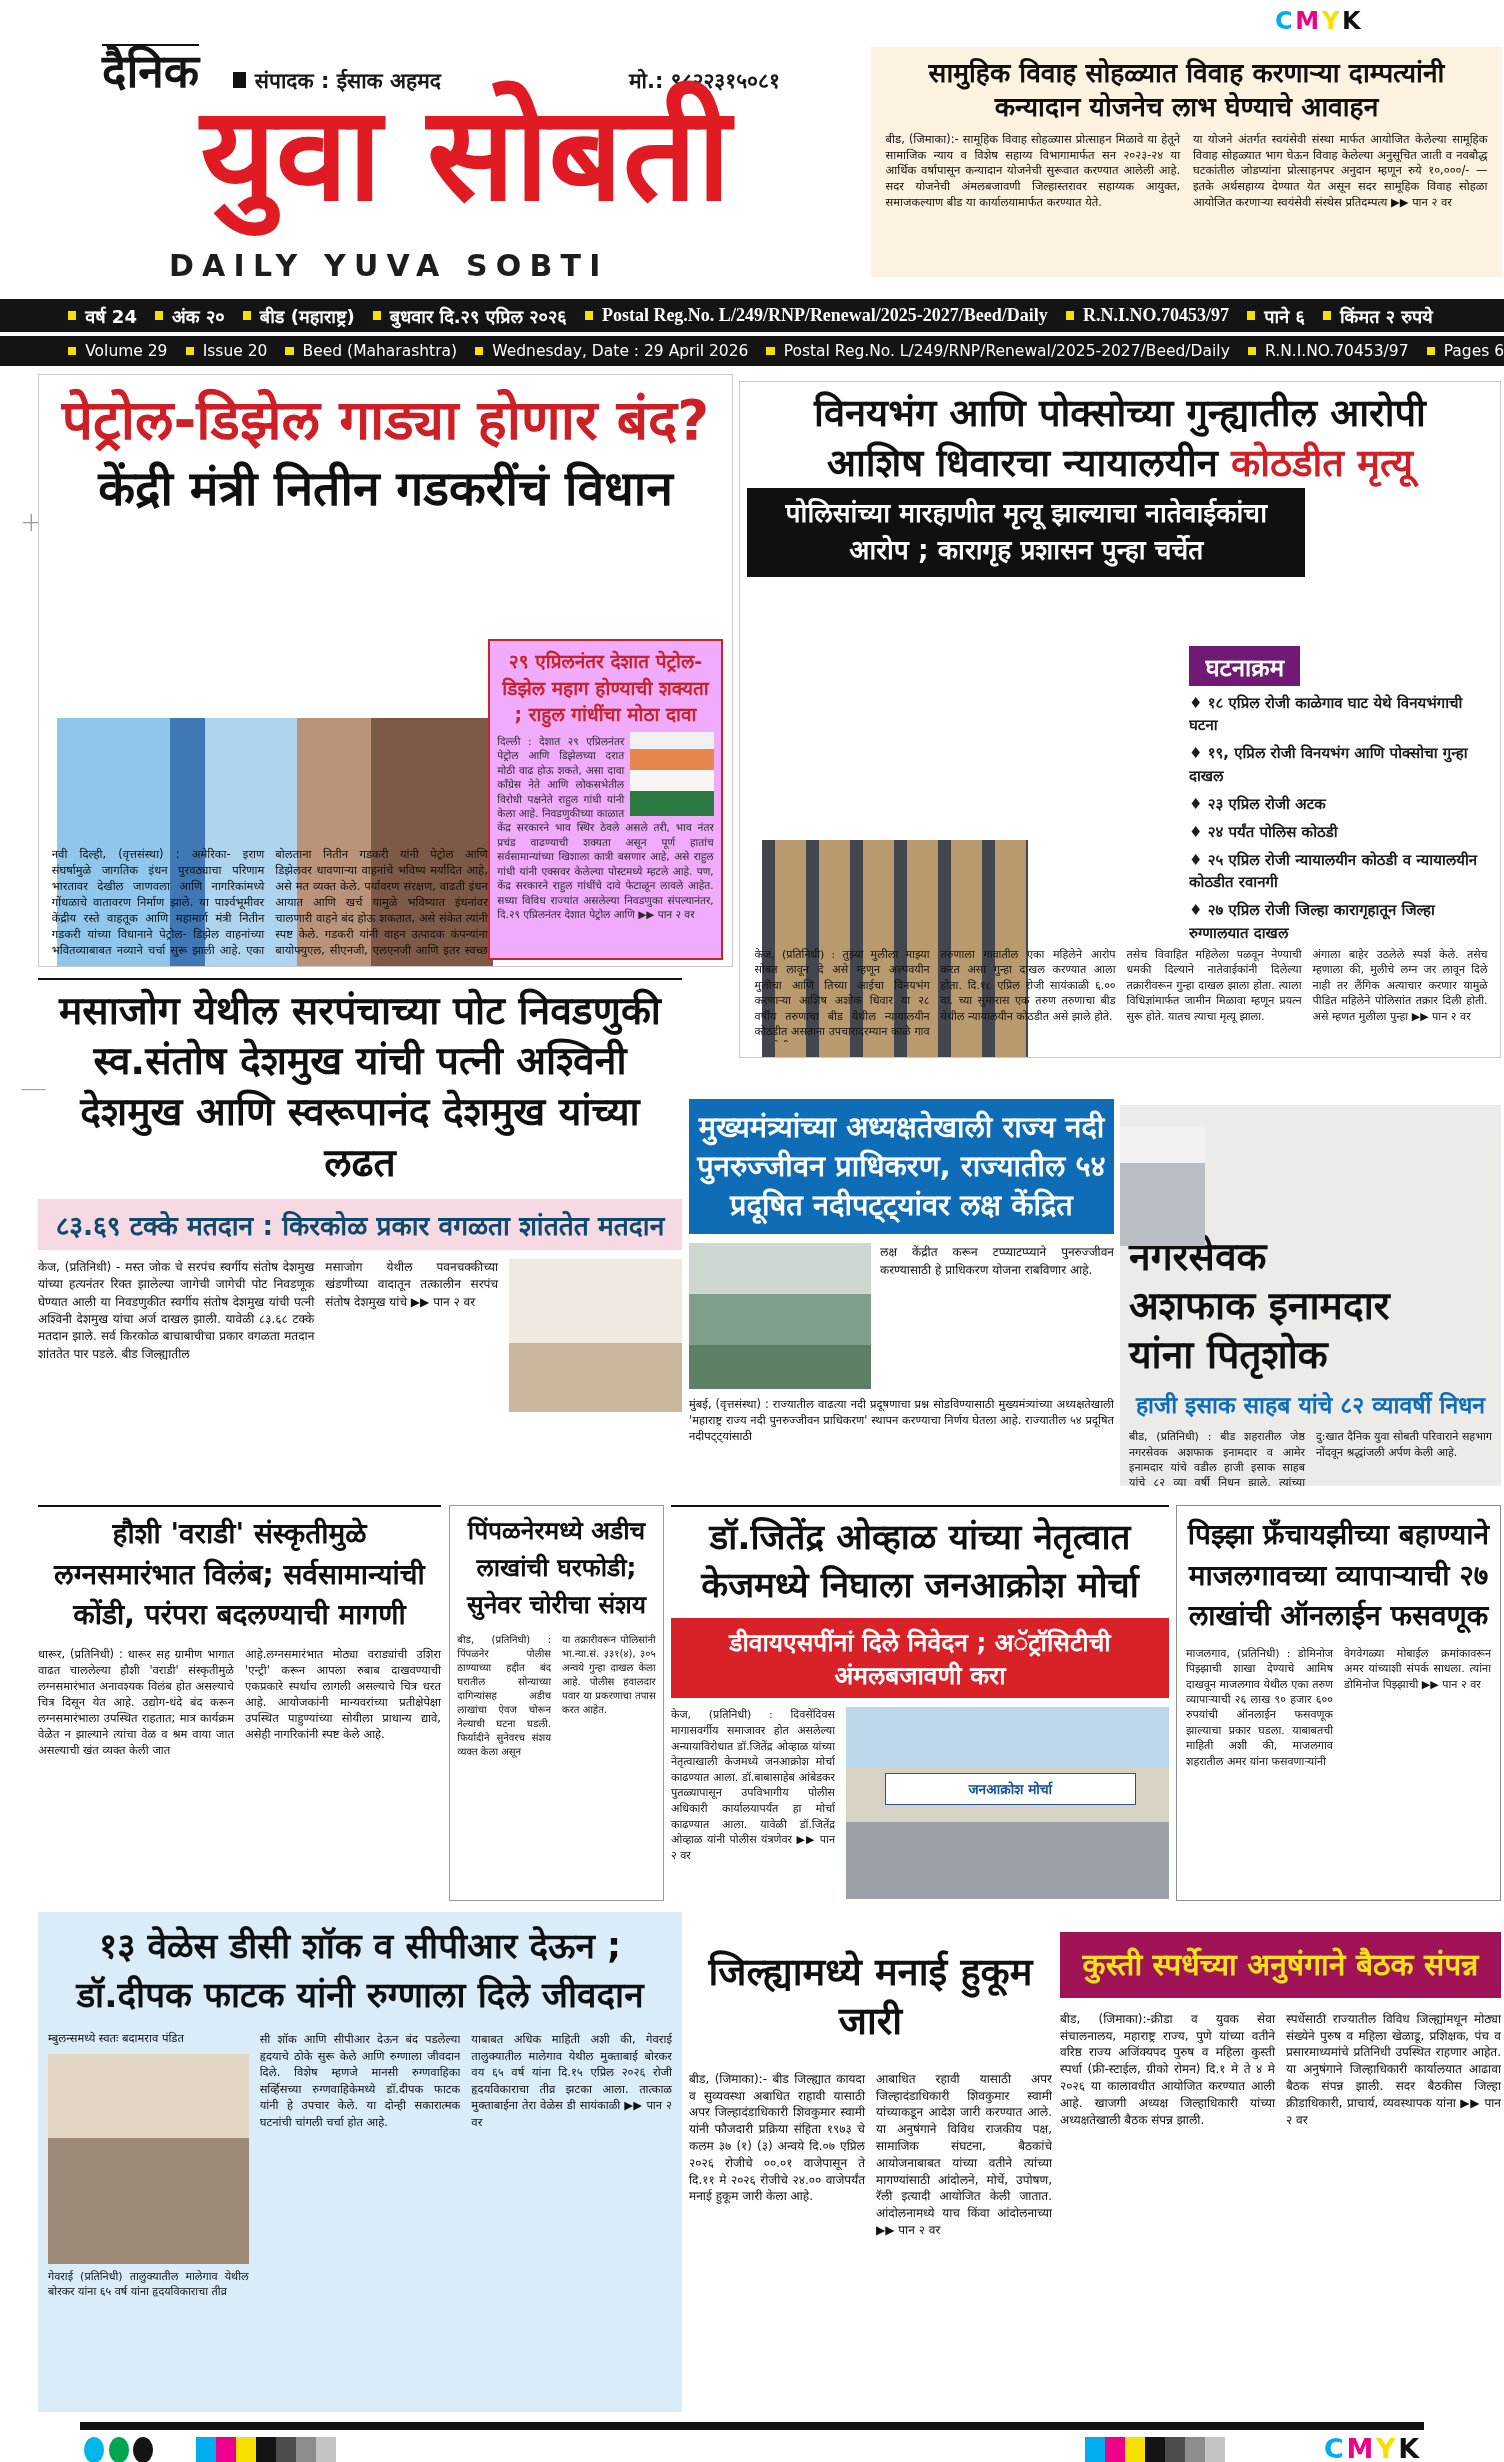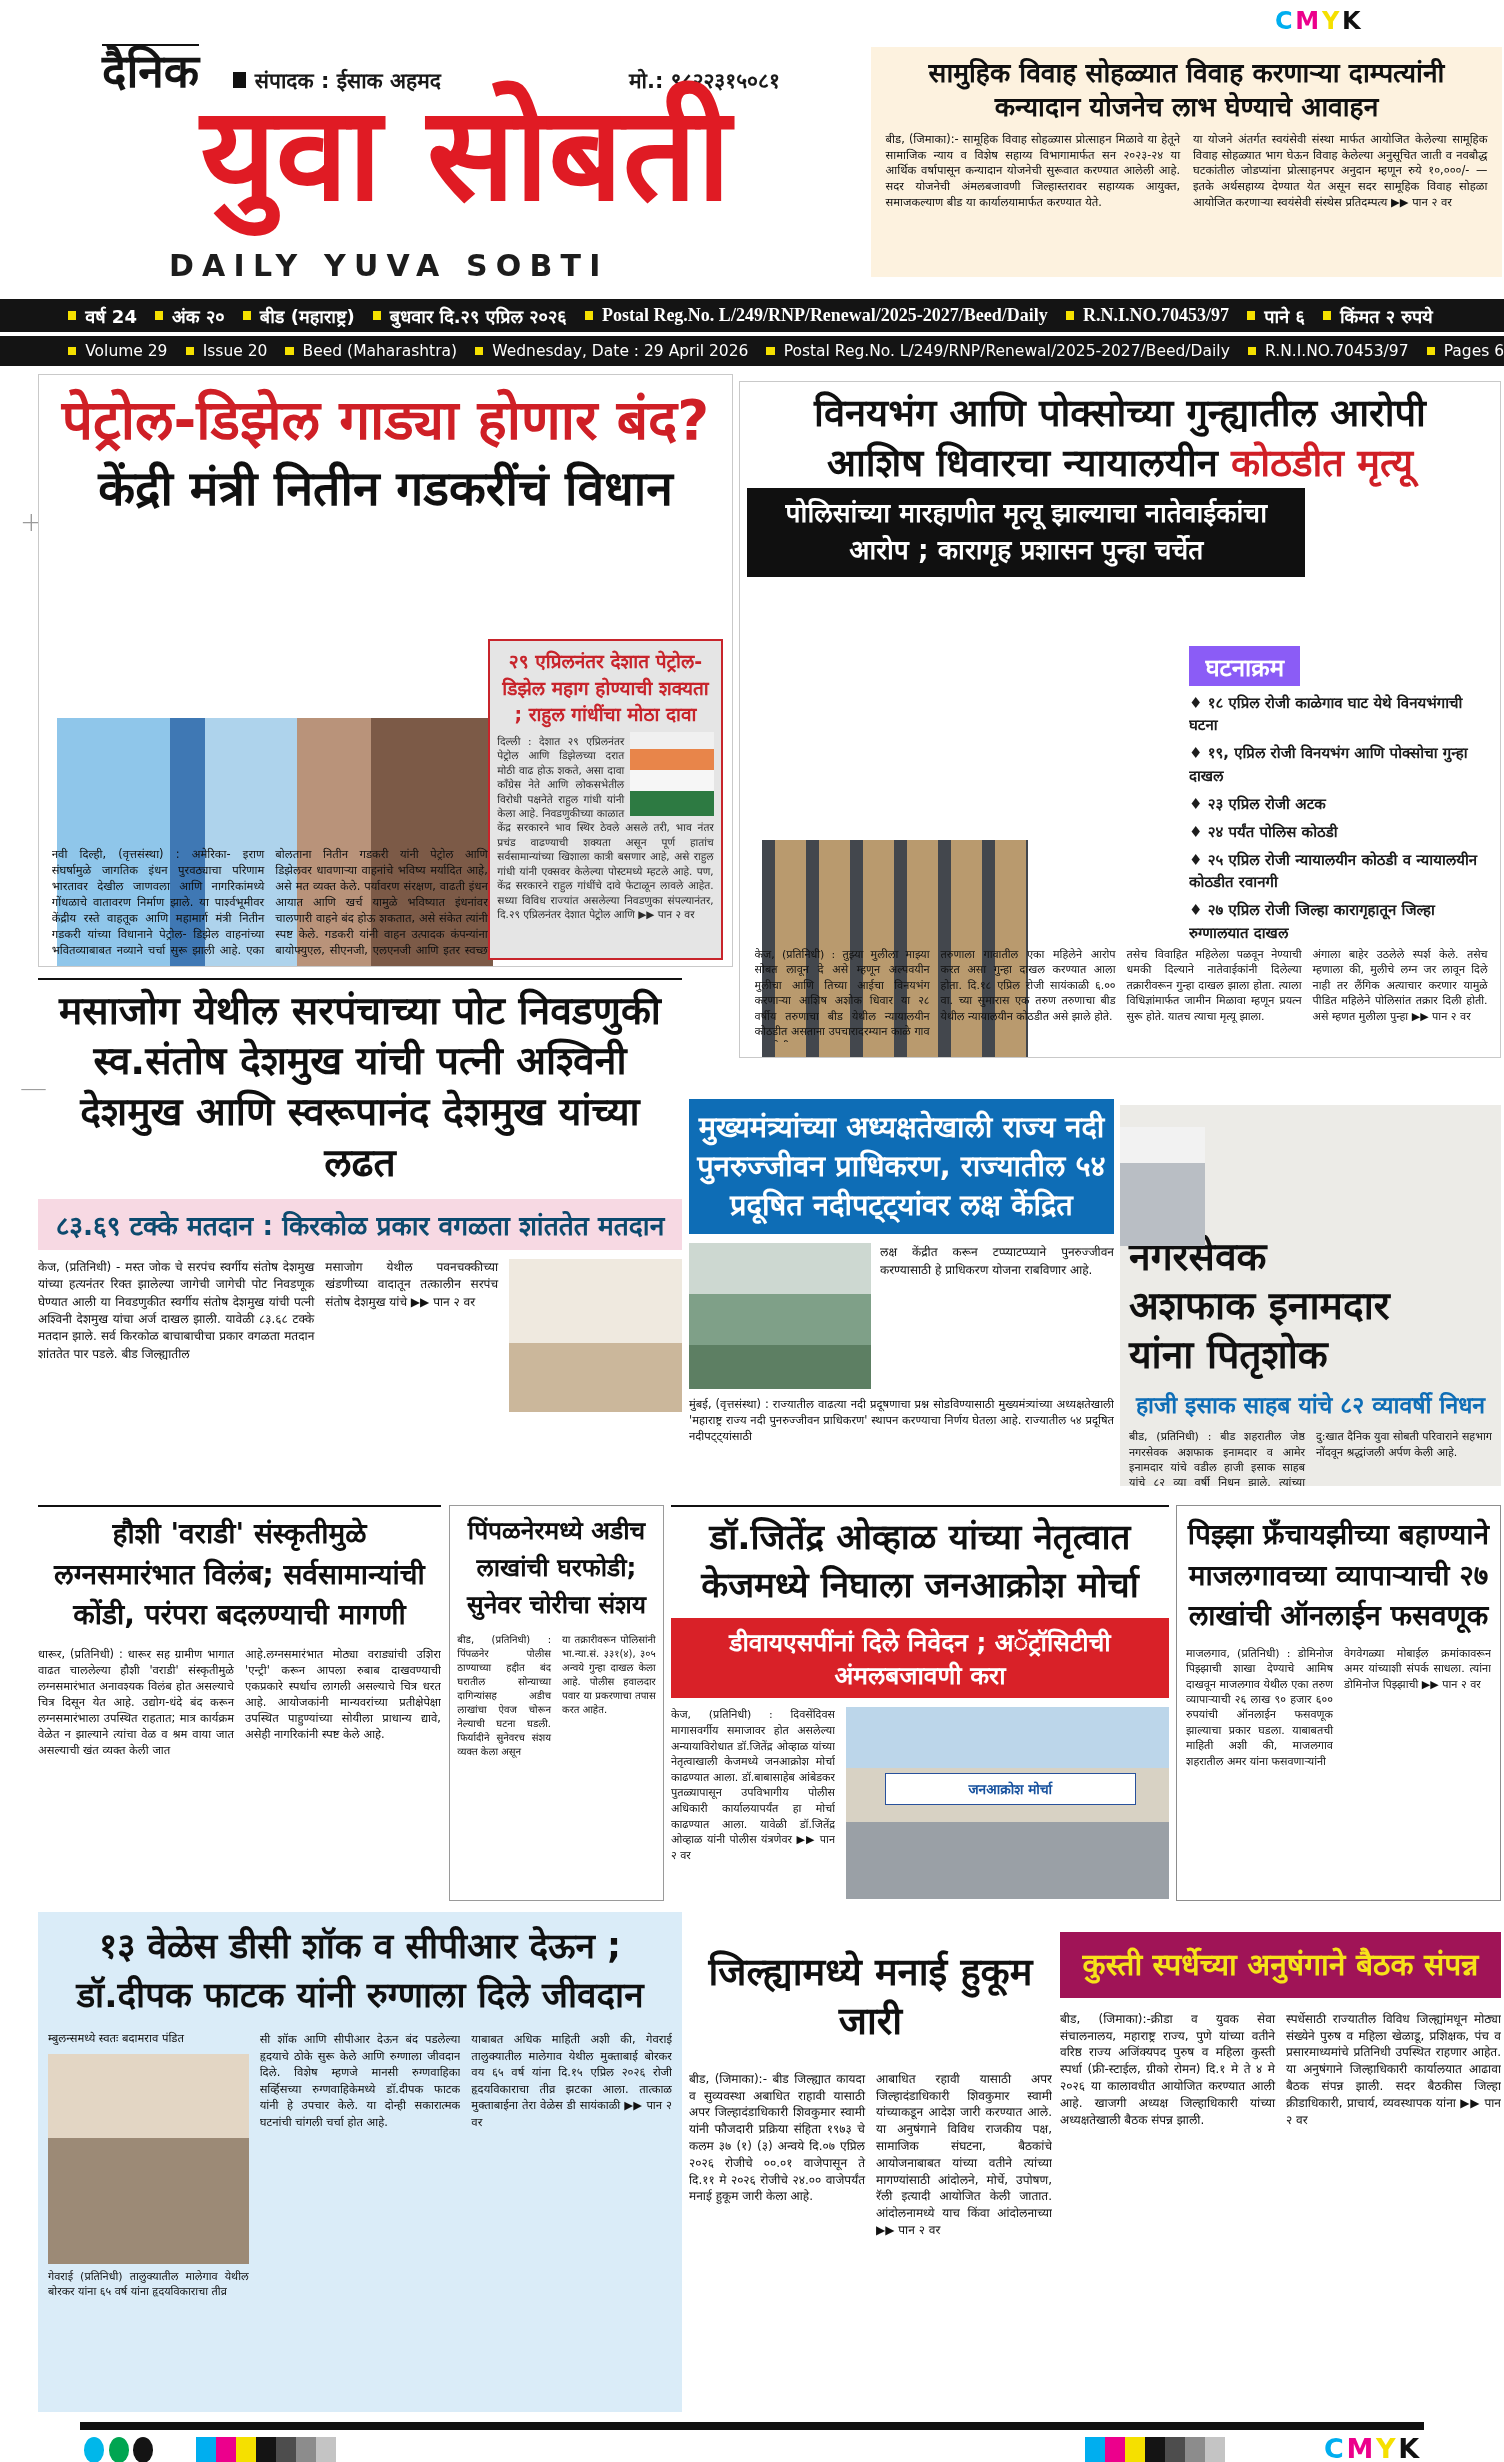--- a/index.html
+++ b/index.html
@@ -32,26 +32,26 @@
   .strip-mr{font-size:18px;font-weight:bold;}
   .strip-en{font-size:15.5px;}
 
   .story-box{border:1.8px solid #c9c9c9;box-sizing:border-box;background:#fff;}
   .hl-red-big{font-size:55px;font-weight:800;color:#cf1f26;line-height:1.1;}
   .hl-blk-big{font-size:48px;font-weight:800;color:#101010;line-height:1.15;}
   .hl-md{font-weight:800;color:#101010;}
   .body-cols{display:flex;gap:11px;}
   .body-cols>div{flex:1;font-size:11.4px;line-height:1.4;}
 
-  .sidebox{background:#e5e5e5;border:2.7px solid #c8242b;box-sizing:border-box;padding:7.3px;}
+  .sidebox{background:#f0abfc;border:2.7px solid #c8242b;box-sizing:border-box;padding:7.3px;}
   .sidebox-hl{color:#c8242b;font-weight:800;font-size:19px;line-height:1.4;}
   .sidebox-bd{font-size:10.5px;line-height:1.38;color:#2b2b2b;margin-top:5.5px;}
 
   .blackbar{background:#101010;color:#fff;font-size:26.4px;font-weight:bold;line-height:1.4;padding:7.3px 9px;box-sizing:border-box;}
-  .timeline-label{display:inline-block;background:#8b5cf6;color:#fff;font-size:24px;font-weight:800;padding:3.6px 16.4px;}
+  .timeline-label{display:inline-block;background:#701a75;color:#fff;font-size:24px;font-weight:800;padding:3.6px 16.4px;}
   .timeline-items div{font-size:15px;line-height:1.5;margin-top:5.5px;font-weight:bold;color:#1c1c1c;}
 
   .pinkbar{background:#f7d9e3;font-size:26.4px;font-weight:800;padding:7.3px 3.6px;color:#0c4a6e;}
   .bluebox{background:#0e6db6;color:#fff;font-size:29px;font-weight:800;line-height:1.35;padding:9px 7.3px;box-sizing:border-box;}
   .redbar{background:#d92128;color:#fff;font-size:24.6px;font-weight:800;padding:7.3px 3.6px;}
   .maroonbox{background:#a01457;color:#f7e21a;font-size:30px;font-weight:800;padding:12.8px 9px;line-height:1.35;}
   .graybg{background:#ecebe7;}
   .bluebg{background:#daecf8;}
 
   .photo{background:#cfcfcf;position:relative;}

